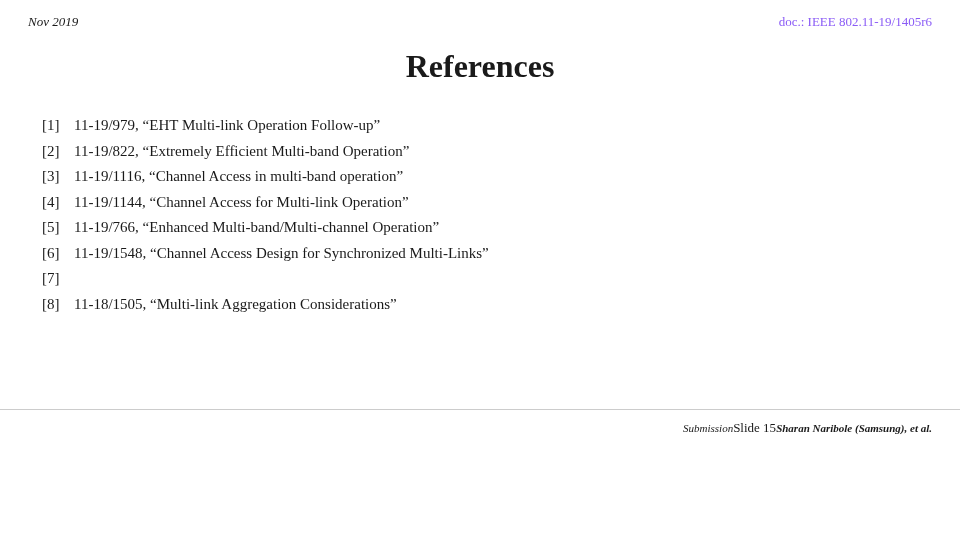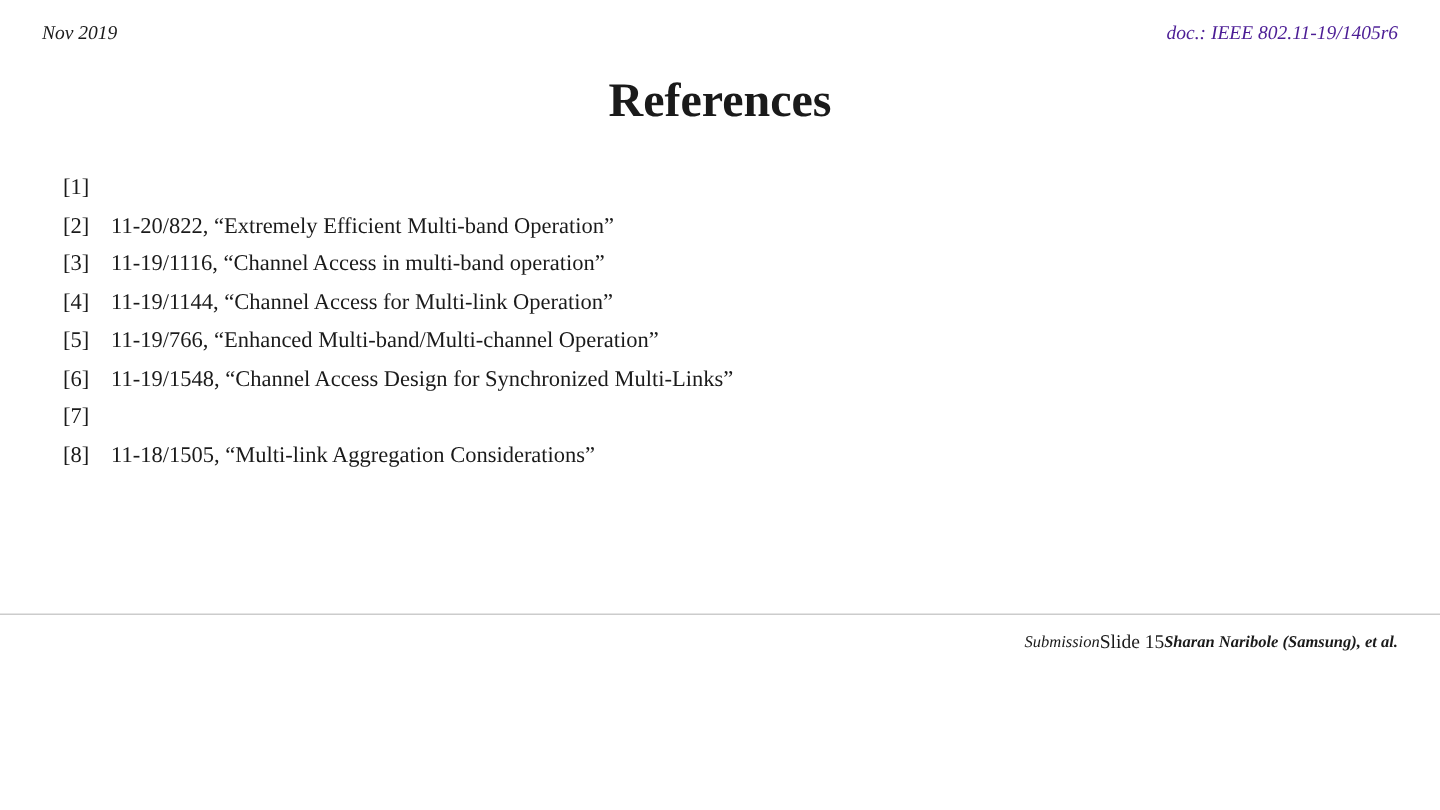--- a/index.html
+++ b/index.html
@@ -34,22 +34,21 @@
     }
 
     .header-left {
       font-size: 13px;
       font-style: italic;
       color: #1a1a1a;
     }
 
     .header-right {
       font-size: 13px;
-      font-style: italic;
-      color: #4c1d95;
+      color: #8b5cf6;
     }
 
     .title-section {
       text-align: center;
       padding: 18px 0 28px 0;
     }
 
     .page-title {
       font-size: 32px;
       font-weight: bold;
@@ -114,24 +113,25 @@
   </div>
 
   <div class="title-section">
     <h1 class="page-title">References</h1>
   </div>
 
   <div class="content">
     <div id="references-list">
         <div class="reference-item">
           <span class="ref-label">[1]</span>
+          <span>11-19/979, “EHT Multi-link Operation Follow-up”</span>
         </div>
         <div class="reference-item">
           <span class="ref-label">[2]</span>
-          <span>11-20/822, “Extremely Efficient Multi-band Operation”</span>
+          <span>11-19/822, “Extremely Efficient Multi-band Operation”</span>
         </div>
         <div class="reference-item">
           <span class="ref-label">[3]</span>
           <span>11-19/1116, “Channel Access in multi-band operation”</span>
         </div>
         <div class="reference-item">
           <span class="ref-label">[4]</span>
           <span>11-19/1144, “Channel Access for Multi-link Operation”</span>
         </div>
         <div class="reference-item">

